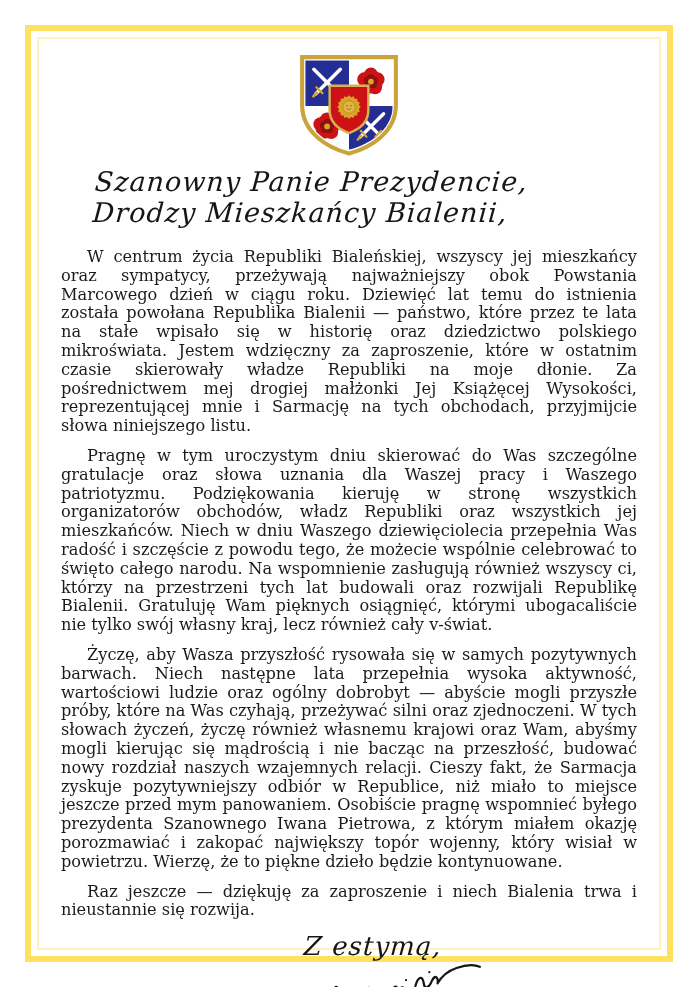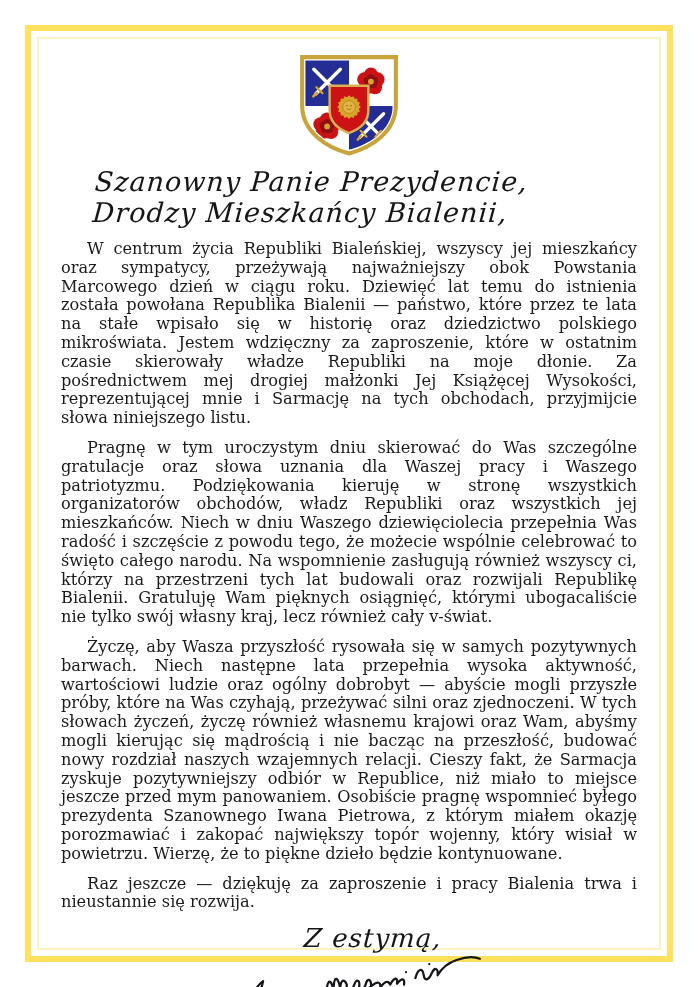--- a/index.html
+++ b/index.html
@@ -31,21 +31,21 @@
     font-style: italic;
     font-size: 27px;
     line-height: 31px;
     letter-spacing: 1px;
     color: #161616;
     transform: skewX(-4deg);
     transform-origin: left top;
   }
   .letter-body {
     width: 576px;
-    margin: 12px auto 0 auto;
+    margin: 20px auto 0 auto;
   }
   .letter-body p {
     margin: 0 0 11px 0;
     text-align: justify;
     text-indent: 26px;
     font-size: 16.2px;
     line-height: 18.8px;
   }
   .closing-block { text-align: center; padding-left: 48px; margin-top: 2px; }
   .valediction {
@@ -131,21 +131,21 @@
 
     <div class="greeting">
       <div>Szanowny Panie Prezydencie,</div>
       <div>Drodzy Mieszkańcy Bialenii,</div>
     </div>
 
     <div class="letter-body">
       <p>W centrum życia Republiki Bialeńskiej, wszyscy jej mieszkańcy oraz sympatycy, przeżywają najważniejszy obok Powstania Marcowego dzień w ciągu roku. Dziewięć lat temu do istnienia została powołana Republika Bialenii — państwo, które przez te lata na stałe wpisało się w historię oraz dziedzictwo polskiego mikroświata. Jestem wdzięczny za zaproszenie, które w ostatnim czasie skierowały władze Republiki na moje dłonie. Za pośrednictwem mej drogiej małżonki Jej Książęcej Wysokości, reprezentującej mnie i Sarmację na tych obchodach, przyjmijcie słowa niniejszego listu.</p>
       <p>Pragnę w tym uroczystym dniu skierować do Was szczególne gratulacje oraz słowa uznania dla Waszej pracy i Waszego patriotyzmu. Podziękowania kieruję w stronę wszystkich organizatorów obchodów, władz Republiki oraz wszystkich jej mieszkańców. Niech w dniu Waszego dziewięciolecia przepełnia Was radość i szczęście z powodu tego, że możecie wspólnie celebrować to święto całego narodu. Na wspomnienie zasługują również wszyscy ci, którzy na przestrzeni tych lat budowali oraz rozwijali Republikę Bialenii. Gratuluję Wam pięknych osiągnięć, którymi ubogacaliście nie tylko swój własny kraj, lecz również cały v-świat.</p>
       <p>Życzę, aby Wasza przyszłość rysowała się w samych pozytywnych barwach. Niech następne lata przepełnia wysoka aktywność, wartościowi ludzie oraz ogólny dobrobyt — abyście mogli przyszłe próby, które na Was czyhają, przeżywać silni oraz zjednoczeni. W tych słowach życzeń, życzę również własnemu krajowi oraz Wam, abyśmy mogli kierując się mądrością i nie bacząc na przeszłość, budować nowy rozdział naszych wzajemnych relacji. Cieszy fakt, że Sarmacja zyskuje pozytywniejszy odbiór w Republice, niż miało to miejsce jeszcze przed mym panowaniem. Osobiście pragnę wspomnieć byłego prezydenta Szanownego Iwana Pietrowa, z którym miałem okazję porozmawiać i zakopać największy topór wojenny, który wisiał w powietrzu. Wierzę, że to piękne dzieło będzie kontynuowane.</p>
-      <p>Raz jeszcze — dziękuję za zaproszenie i pracy Bialenia trwa i nieustannie się rozwija.</p>
+      <p>Raz jeszcze — dziękuję za zaproszenie i niech Bialenia trwa i nieustannie się rozwija.</p>
     </div>
 
     <div class="closing-block">
       <span class="valediction">Z estymą,</span>
     </div>
 
     <div class="signature-wrap">
       <svg width="290" height="62" viewBox="0 0 290 72" aria-hidden="true">
         <g fill="none" stroke="#15151a" stroke-width="2.6" stroke-linecap="round" stroke-linejoin="round">
           <path d="M8,62 C14,46 26,30 34,26 C30,38 22,52 20,60 C28,54 34,44 40,46 C38,54 44,56 50,48 C54,42 58,42 58,48 C58,54 64,54 68,46 C70,40 74,38 76,44 C74,50 80,54 86,46"></path>

